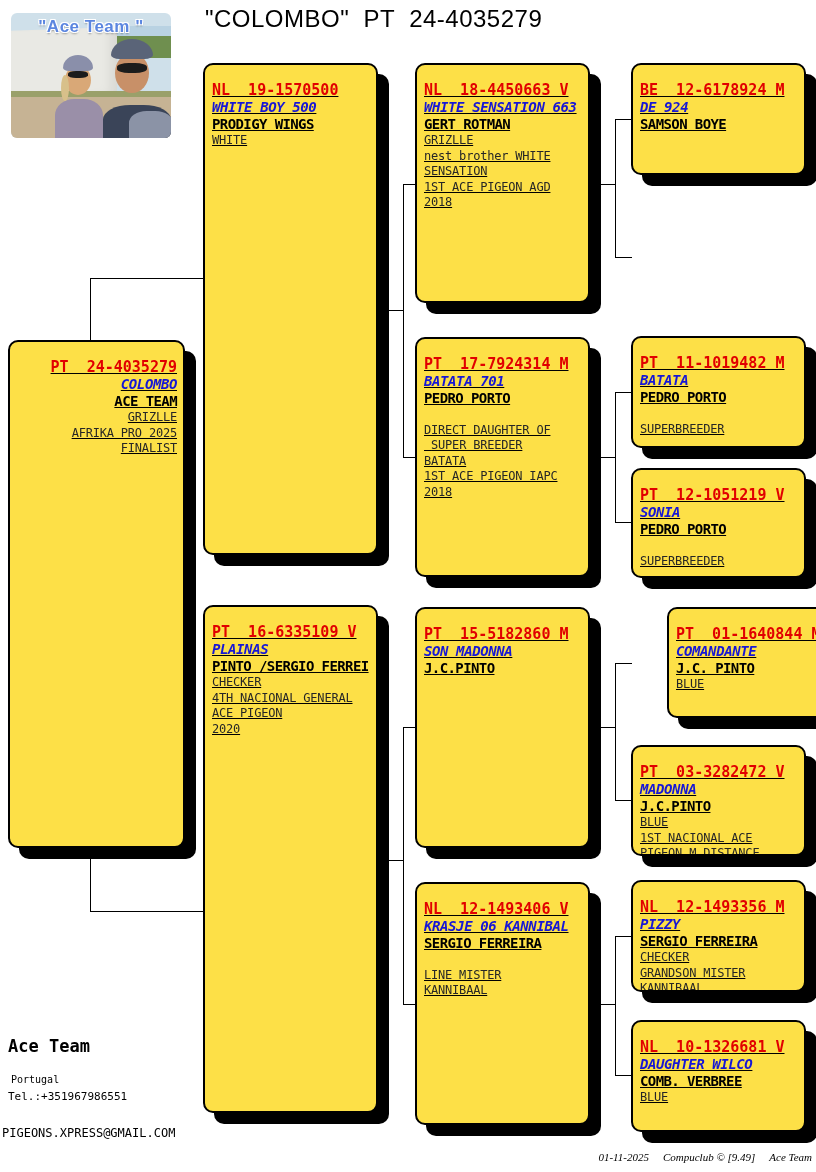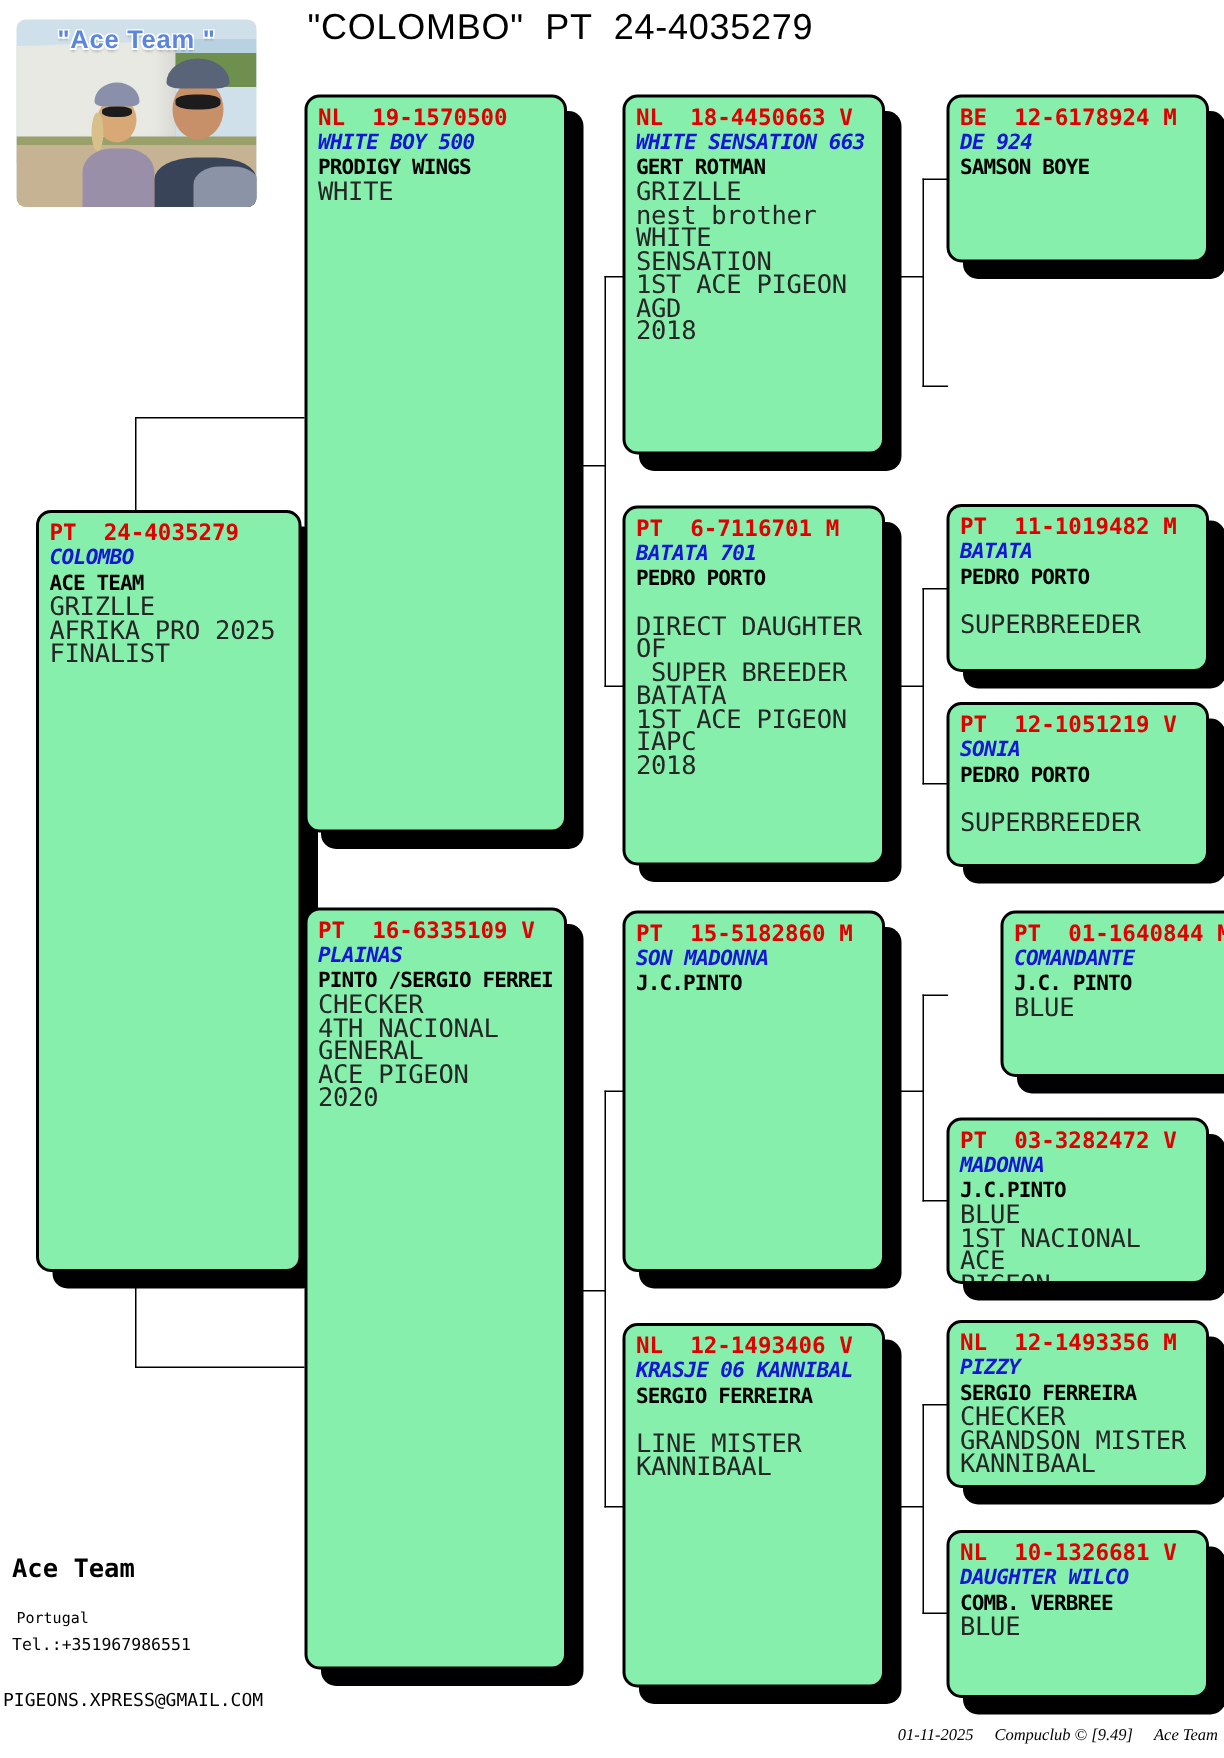--- a/index.html
+++ b/index.html
@@ -8,29 +8,29 @@
         font-family:"DejaVu Sans Mono", monospace;}
 
   
   .title{position:absolute;left:205px;top:5px;font-family:"Liberation Sans", sans-serif;
          font-size:24px;color:#000;letter-spacing:0.5px;white-space:pre;}
 
   
   .cline{position:absolute;background:#000;}
 
   
-  .pbox{position:absolute;background:#86efac;border:2px solid #000;border-radius:10px;
+  .pbox{position:absolute;background:#fde047;border:2px solid #000;border-radius:10px;
         box-shadow:11px 11px 0 0 #000;box-sizing:border-box;overflow:hidden;
-        padding:4px 6px 0 7px;z-index:2;}
+        padding:16px 6px 0 7px;z-index:2;text-decoration:underline;}
   .ring{font-size:15px;font-weight:bold;color:#e10000;white-space:pre;line-height:18px;}
   .pname{font-size:14px;font-weight:bold;font-style:italic;color:#1616d6;white-space:pre;
          line-height:17px;letter-spacing:-0.4px;}
   .fancier{font-size:14px;font-weight:bold;color:#000;white-space:pre;line-height:17px;
            letter-spacing:-0.6px;}
-  .details{font-size:17px;color:#262626;white-space:pre-wrap;line-height:15.5px;
+  .details{font-size:12px;color:#262626;white-space:pre-wrap;line-height:15.5px;
            letter-spacing:-0.2px;min-height:15px;}
 
   
   .photo{position:absolute;left:11px;top:13px;width:160px;height:125px;border-radius:6px;
          overflow:hidden;background:#cfe0ea;z-index:2;}
   .ph-trees{position:absolute;left:55%;top:10%;width:45%;height:26%;
             background:linear-gradient(#b9d2e2 0 30%, #6f8f4f 30% 100%);}
   .ph-wall{position:absolute;left:-4%;top:13%;width:70%;height:62%;background:#e9e9e4;
            transform:skewY(-2deg);box-shadow:inset -6px -8px 12px rgba(0,0,0,.08);}
   .ph-ground{position:absolute;left:0;bottom:0;width:100%;height:38%;
@@ -116,21 +116,21 @@
   <div class="cline" style="left:589px;top:727px;width:27px;height:1px;"></div>
   <div class="cline" style="left:615px;top:663px;width:1px;height:138px;"></div>
   <div class="cline" style="left:615px;top:663px;width:17px;height:1px;"></div>
   <div class="cline" style="left:615px;top:800px;width:17px;height:1px;"></div>
 
   <div class="cline" style="left:589px;top:1004px;width:27px;height:1px;"></div>
   <div class="cline" style="left:615px;top:936px;width:1px;height:140px;"></div>
   <div class="cline" style="left:615px;top:936px;width:17px;height:1px;"></div>
   <div class="cline" style="left:615px;top:1075px;width:17px;height:1px;"></div>
 
-  <div class="pbox" style="left:24px;top:340px;width:177px;height:508px;">
+  <div class="pbox" style="left:8px;top:340px;width:177px;height:508px;text-align:right;">
     <div class="ring">PT  24-4035279</div>
     <div class="pname">COLOMBO</div>
     <div class="fancier">ACE TEAM</div>
     <div class="details">GRIZLLE
 AFRIKA PRO 2025
 FINALIST</div>
   </div>
 
   <div class="pbox" style="left:203px;top:63px;width:175px;height:492px;">
     <div class="ring">NL  19-1570500</div>
@@ -152,21 +152,21 @@
     <div class="ring">NL  18-4450663 V</div>
     <div class="pname">WHITE SENSATION 663</div>
     <div class="fancier">GERT ROTMAN</div>
     <div class="details">GRIZLLE
 nest brother WHITE
 SENSATION
 1ST ACE PIGEON AGD
 2018</div>
   </div>
   <div class="pbox" style="left:415px;top:337px;width:175px;height:240px;">
-    <div class="ring">PT  6-7116701 M</div>
+    <div class="ring">PT  17-7924314 M</div>
     <div class="pname">BATATA 701</div>
     <div class="fancier">PEDRO PORTO</div>
     <div class="details">
 DIRECT DAUGHTER OF
  SUPER BREEDER
 BATATA
 1ST ACE PIGEON IAPC
 2018</div>
   </div>
   <div class="pbox" style="left:415px;top:607px;width:175px;height:241px;">

